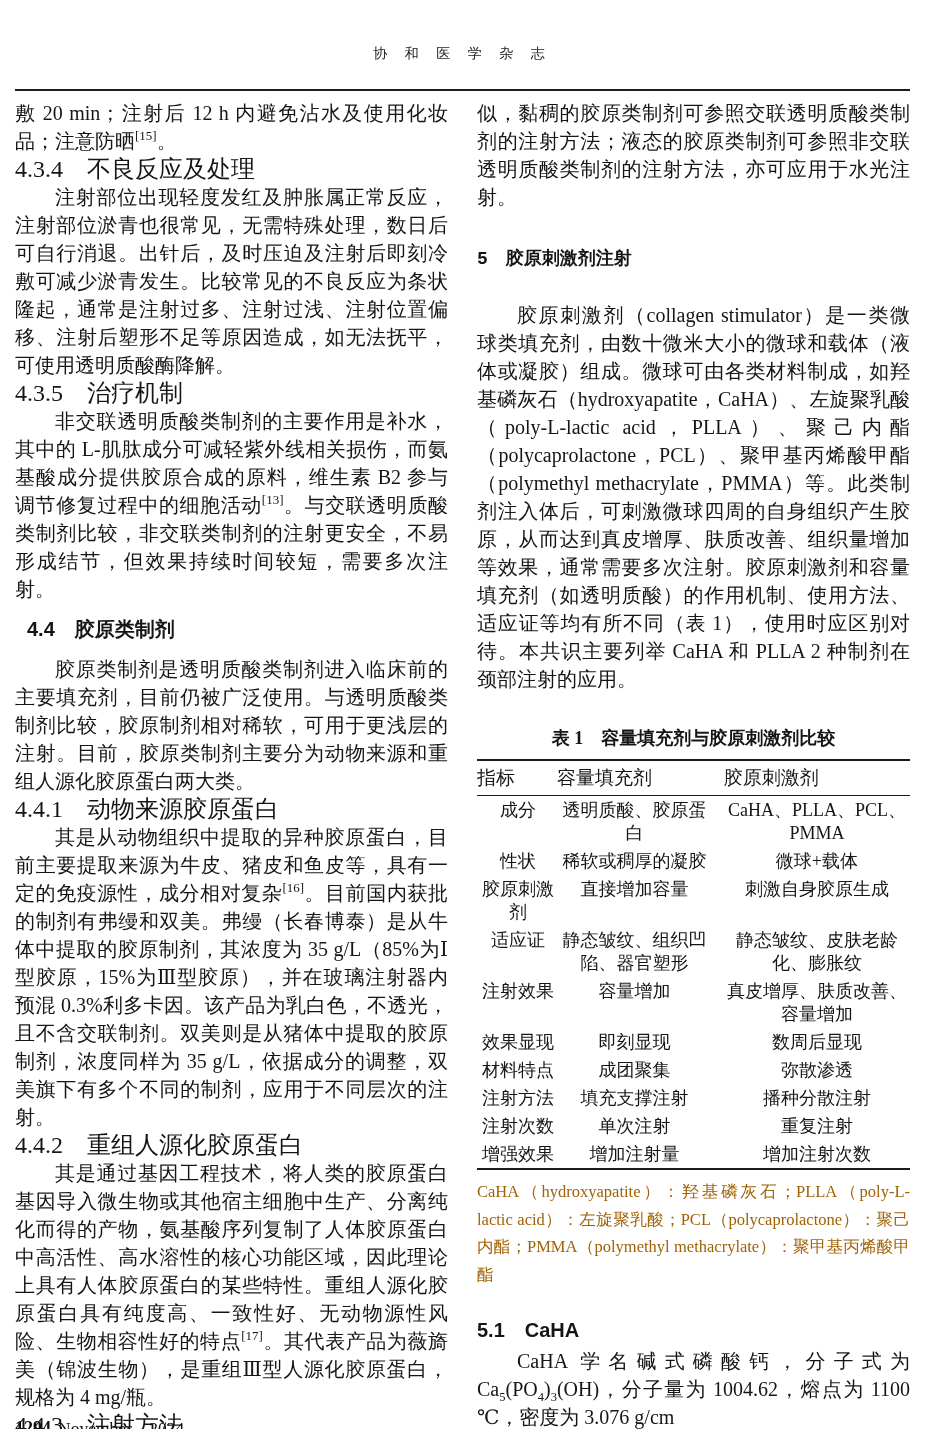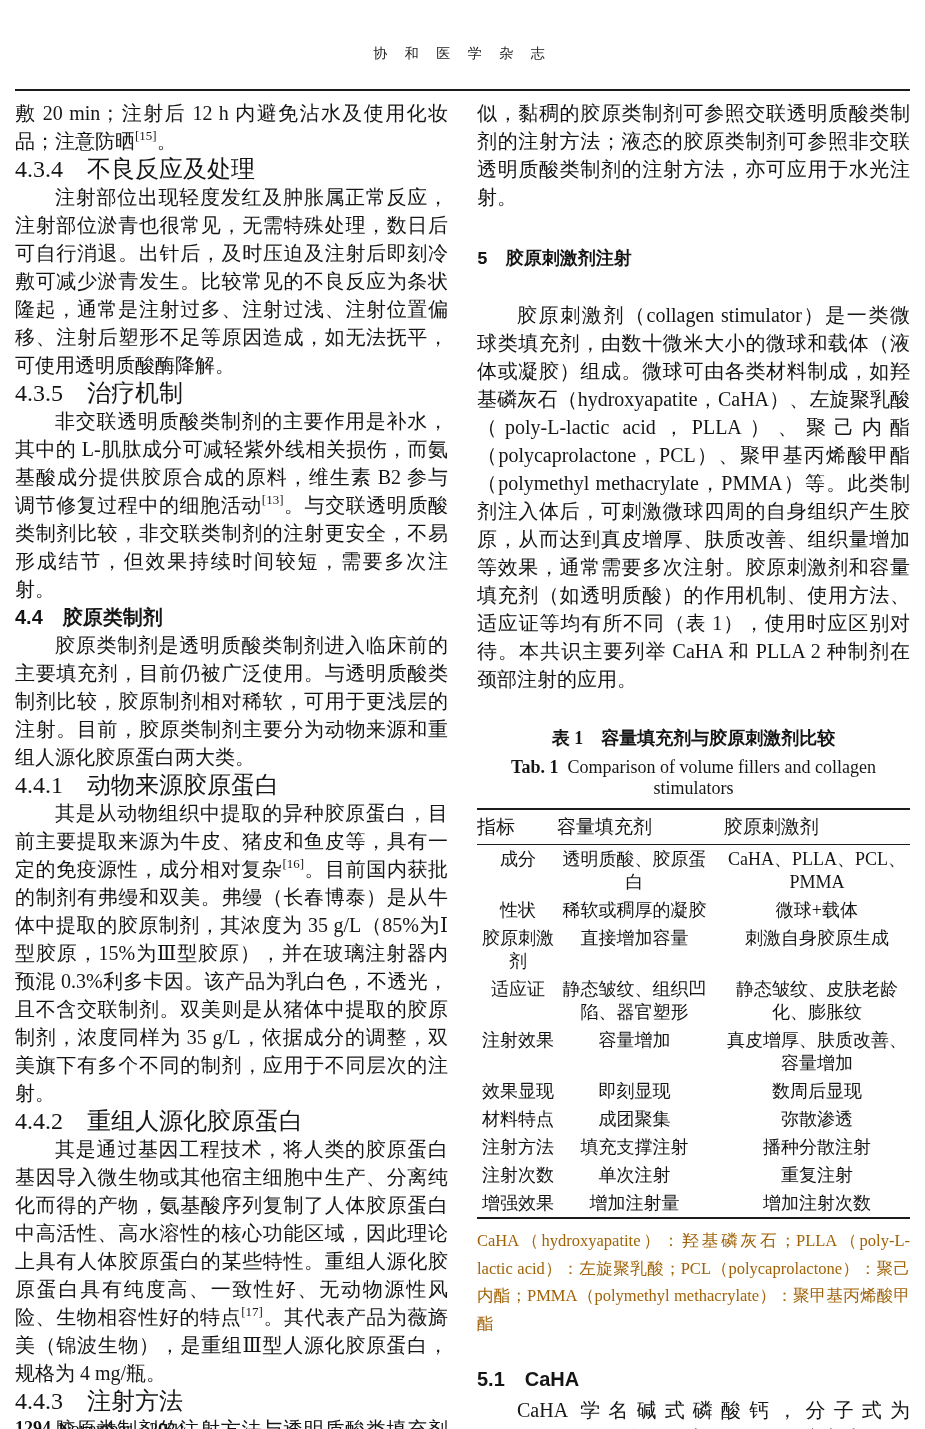--- a/index.html
+++ b/index.html
@@ -16,21 +16,21 @@
   }
   .header-rule{height:2px;background:#1c1c1c;margin-top:26px;}
 
   .columns{display:flex;gap:29px;margin-top:8px;}
   .col{width:433px;flex:0 0 433px;}
 
   p.body{margin:0;font-size:20px;line-height:28px;text-align:justify;text-indent:2em;}
   p.cont{text-indent:0;}
   .subhead{margin:0;font-size:24px;font-weight:400;line-height:28px;}
   .boldhead{
-    margin:0;font-size:20px;font-weight:700;line-height:28px;
+    margin:12px;font-size:20px;font-weight:700;line-height:28px;
     font-family:"Liberation Sans","DejaVu Sans",sans-serif;
   }
   .section-head{
     margin:33px 0 27px 0;font-size:18px;font-weight:700;line-height:30px;
     font-family:Liberation Mono, monospace;
   }
   .h51{margin:28px 0 3px 0;}
   sup.ref{font-size:13px;line-height:0;}
   sub.sb{font-size:12.5px;line-height:0;}
 
@@ -87,21 +87,20 @@
       <p class="body">胶原类制剂的注射方法与透明质酸类填充剂类</p>
     </section>
 
     <section class="col">
       <p class="body cont">似，黏稠的胶原类制剂可参照交联透明质酸类制剂的注射方法；液态的胶原类制剂可参照非交联透明质酸类制剂的注射方法，亦可应用于水光注射。</p>
       <h2 class="section-head">5　胶原刺激剂注射</h2>
       <p class="body">胶原刺激剂（collagen stimulator）是一类微球类填充剂，由数十微米大小的微球和载体（液体或凝胶）组成。微球可由各类材料制成，如羟基磷灰石（hydroxyapatite，CaHA）、左旋聚乳酸（poly-L-lactic acid，PLLA）、聚己内酯（polycaprolactone，PCL）、聚甲基丙烯酸甲酯（polymethyl methacrylate，PMMA）等。此类制剂注入体后，可刺激微球四周的自身组织产生胶原，从而达到真皮增厚、肤质改善、组织量增加等效果，通常需要多次注射。胶原刺激剂和容量填充剂（如透明质酸）的作用机制、使用方法、适应证等均有所不同（表 1），使用时应区别对待。本共识主要列举 CaHA 和 PLLA 2 种制剂在颈部注射的应用。</p>
 
       <div class="tablewrap">
         <div class="cap-zh">表 1　容量填充剂与胶原刺激剂比较</div>
-        <div class="cap-en"><b>Tab. 1</b><span>Comparison of volume fillers and collagen stimulators</span></div>
         <table>
           <colgroup>
               <col style="width:18.5%">
               <col style="width:38.5%">
               <col style="width:43%">
             </colgroup>
           <thead>
             <tr>
               <th>指标</th>
               <th>容量填充剂</th>

